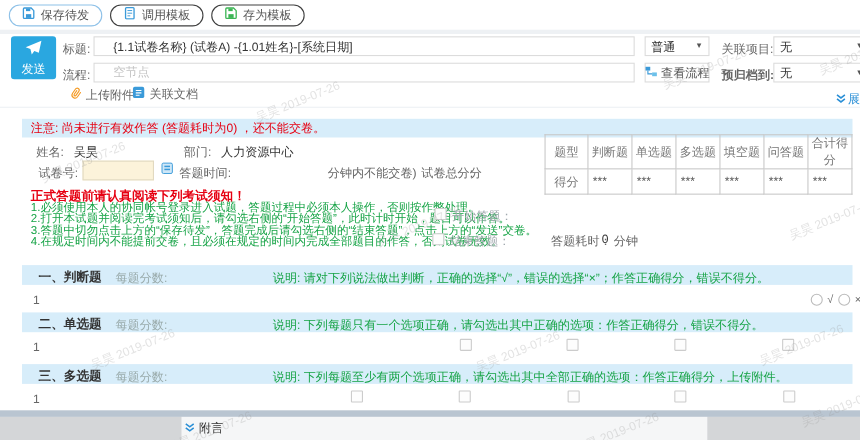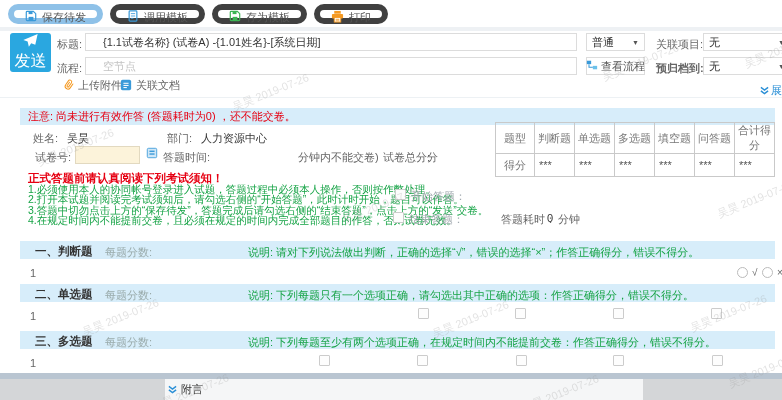--- a/index.html
+++ b/index.html
@@ -4,32 +4,32 @@
 <style>
   * { margin:0; padding:0; box-sizing:border-box; }
   body { font-family:"Liberation Sans","DejaVu Sans",sans-serif; }
   .screen { position:relative; width:782px; height:400px; background:#fff; overflow:hidden;
             font-size:11px; color:#333; }
 
   
   .toolbar { position:absolute; left:0; top:0; width:782px; height:27px; background:#fff;
              display:flex; align-items:center; padding-left:8px; gap:7px; }
   .toolbar-gap { position:absolute; left:0; top:27px; width:782px; height:4px; background:#eef1f4; }
-  .tbtn { display:inline-flex; gap:5px; height:20px; padding:0 11px;
-          border:6px solid #404040; border-radius:10px; background:#fff; color:#555;
+  .tbtn { display:inline-flex; align-items:center; gap:5px; height:20px; padding:0 11px;
+          border:1px solid #404040; border-radius:10px; background:#fff; color:#555;
           font-size:11px; cursor:pointer; white-space:nowrap; }
   .tbtn.primary { border-color:#8ec1e8; }
   .tbtn svg { flex:0 0 auto; }
 
   
   .formarea { position:absolute; left:0; top:31px; width:782px; height:66px; background:#fff; }
   .send { position:absolute; left:10px; top:2px; width:41px; height:39px; background:#2aa7e0;
           border-radius:3px; color:#fff; display:flex; flex-direction:column; align-items:center;
           justify-content:center; gap:1px; cursor:pointer; }
-  .send .lbl { font-size:16px; }
+  .send .lbl { font-size:11px; }
   .flabel { position:absolute; color:#666; white-space:nowrap; }
   .finput { position:absolute; height:18px; border:1px solid #dcdcdc; background:#fff;
             font-size:11px; color:#333; padding:0 17px; font-family:inherit; }
   .finput::placeholder { color:#c3c3c3; }
   .fselect { position:absolute; height:18px; border:1px solid #dcdcdc; background:#fff;
              display:flex; align-items:center; justify-content:space-between; padding:0 5px;
              cursor:pointer; white-space:nowrap; }
   .caret { font-size:7px; color:#555; }
   .fbtn { position:absolute; height:18px; border:1px solid #dcdcdc; background:#fff;
           display:flex; align-items:center; gap:3px; justify-content:center; color:#555;
@@ -105,30 +105,20 @@
       <span>调用模板</span>
     </div>
     <div class="tbtn">
       <span><svg width="12" height="12" viewBox="0 0 14 14">
             <path d="M1.5 2.5c0-.6.4-1 1-1h7.2l2.8 2.8v7.2c0 .6-.4 1-1 1h-9c-.6 0-1-.4-1-1V2.5z" fill="none" stroke="#3cb554" stroke-width="1.4"></path>
             <rect x="4.2" y="8" width="5.6" height="4" fill="#3cb554"></rect>
             <rect x="4.2" y="2" width="4.6" height="2.8" fill="#3cb554"></rect>
           </svg></span>
       <span>存为模板</span>
     </div>
-    <div class="tbtn">
-      <span><svg width="13" height="13" viewBox="0 0 14 14">
-            <rect x="3.5" y="1" width="7" height="3" fill="#f59a23"></rect>
-            <rect x="1" y="4.2" width="12" height="5" rx="1" fill="#f59a23"></rect>
-            <rect x="3.5" y="8" width="7" height="5" fill="#fff" stroke="#f59a23"></rect>
-            <line x1="5" y1="10" x2="9" y2="10" stroke="#f59a23"></line>
-            <line x1="5" y1="11.7" x2="9" y2="11.7" stroke="#f59a23"></line>
-          </svg></span>
-      <span>打印</span>
-    </div>
   </div>
   <div class="toolbar-gap"></div>
 
   <div class="formarea">
     <div class="send">
       <span><svg width="17" height="15" viewBox="0 0 24 22">
             <path d="M22.5 1.5 L1.5 10.2 l6.3 2.4 L9.6 20 l3.4-4.8 6 2.2z" fill="#fff"></path>
           </svg></span>
       <span class="lbl">发送</span>
     </div>
@@ -265,21 +255,21 @@
     </div>
     <span class="rownum" style="top:210px;">1</span>
     <span class="cb" style="left:398px; top:208px;"></span>
     <span class="cb" style="left:495px; top:208px;"></span>
     <span class="cb" style="left:593px; top:208px;"></span>
     <span class="cb" style="left:691px; top:208px;"></span>
 
     <div class="secbar" style="top:231px;">
       <span class="sec-title">三、多选题</span>
       <span class="sec-score">每题分数:</span>
-      <span class="sec-desc">说明: 下列每题至少有两个选项正确，在规定时间内不能提前交卷：作答正确得分，错误不得分。</span>
+      <span class="sec-desc">说明: 下列每题至少有两个选项正确，请勾选出其中全部正确的选项：作答正确得分，上传附件。</span>
     </div>
     <span class="rownum" style="top:257px;">1</span>
     <span class="cb" style="left:299px; top:255px;"></span>
     <span class="cb" style="left:397px; top:255px;"></span>
     <span class="cb" style="left:496px; top:255px;"></span>
     <span class="cb" style="left:593px; top:255px;"></span>
     <span class="cb" style="left:692px; top:255px;"></span>
   </div>
 
   <div class="hbar"></div>

